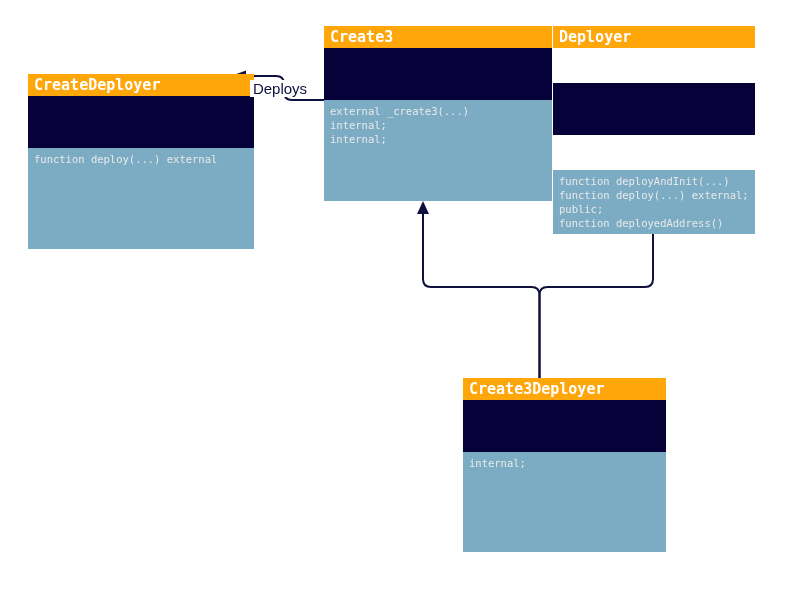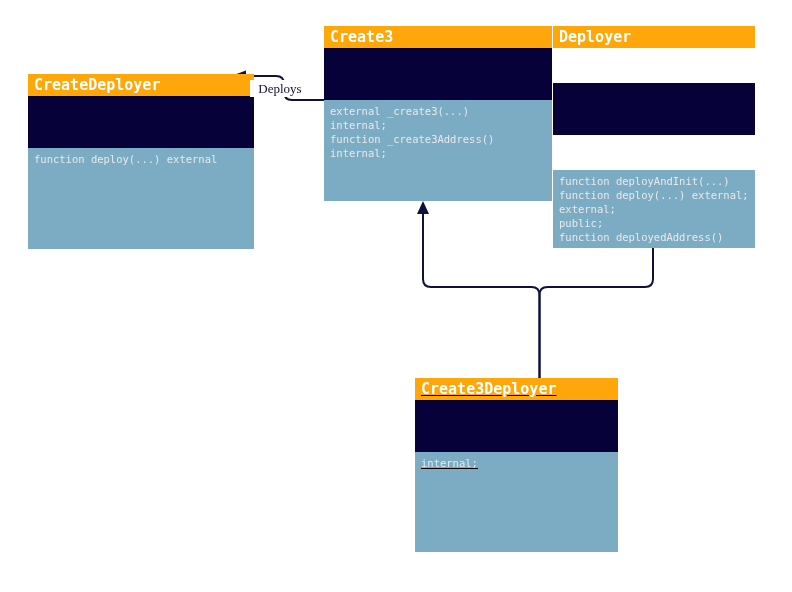--- a/index.html
+++ b/index.html
@@ -48,22 +48,22 @@
     font-size: 10.5px; line-height: 14px;
     padding: 4px 8px 4px 6px;
   }
   .method-line { white-space: pre; }
 
   .edge-label {
     position: absolute; z-index: 3;
     left: 250px; top: 80px; width: 60px; height: 17px;
     background: var(--edge-label-bg);
     color: var(--edge-color);
-    font-family: Liberation Serif, serif;
-    font-size: 13px; line-height: 17px; text-align: center;
+    font-family: Liberation Sans, sans-serif;
+    font-size: 15px; line-height: 17px; text-align: center;
   }
 </style>
 </head>
 <body>
 
 <div class="stage">
 
   <svg class="edges" width="792" height="592" viewBox="0 0 792 592">
 
     <path d="M 326 100 H 292 Q 284 100 284 92 V 84 Q 284 76 276 76 H 246"></path>
@@ -83,38 +83,36 @@
       <div class="method-line">function deploy(...) external</div>
     </div>
   </div>
 
   <div class="class-box" style="left:324px; top:26px; width:228px; height:175px;">
     <div class="class-header">Create3</div>
     <div class="class-fields"></div>
     <div class="class-methods">
       <div class="method-line">external _create3(...)</div>
       <div class="method-line">internal;</div>
-      <div class="method-line">function _create3Address()</div>
       <div class="method-line">internal;</div>
     </div>
   </div>
 
   <div class="class-box" style="left:553px; top:26px; width:202px; height:175px;gap:35px;">
     <div class="class-header">Deployer</div>
     <div class="class-fields"></div>
     <div class="class-methods">
       <div class="method-line">function deployAndInit(...)</div>
       <div class="method-line">function deploy(...) external;</div>
-      <div class="method-line">external;</div>
       <div class="method-line">public;</div>
       <div class="method-line">function deployedAddress()</div>
     </div>
   </div>
 
-  <div class="class-box" style="left:415px; top:378px; width:203px; height:174px;text-decoration:underline;">
+  <div class="class-box" style="left:463px; top:378px; width:203px; height:174px;">
     <div class="class-header">Create3Deployer</div>
     <div class="class-fields"></div>
     <div class="class-methods">
       <div class="method-line">internal;</div>
     </div>
   </div>
 
   <div class="edge-label">Deploys</div>
 
 </div>

